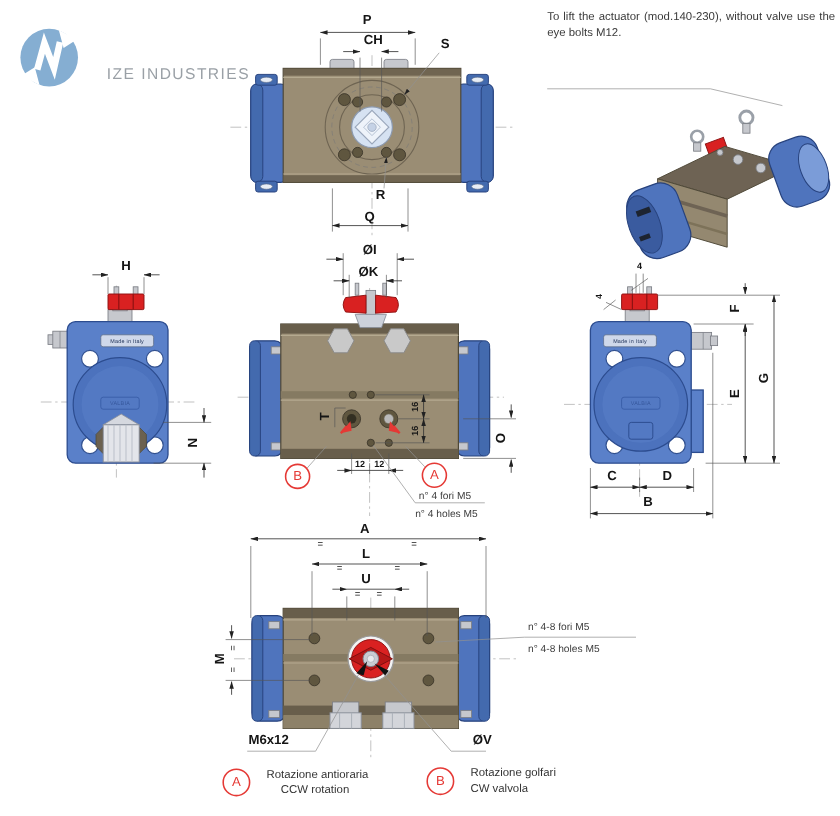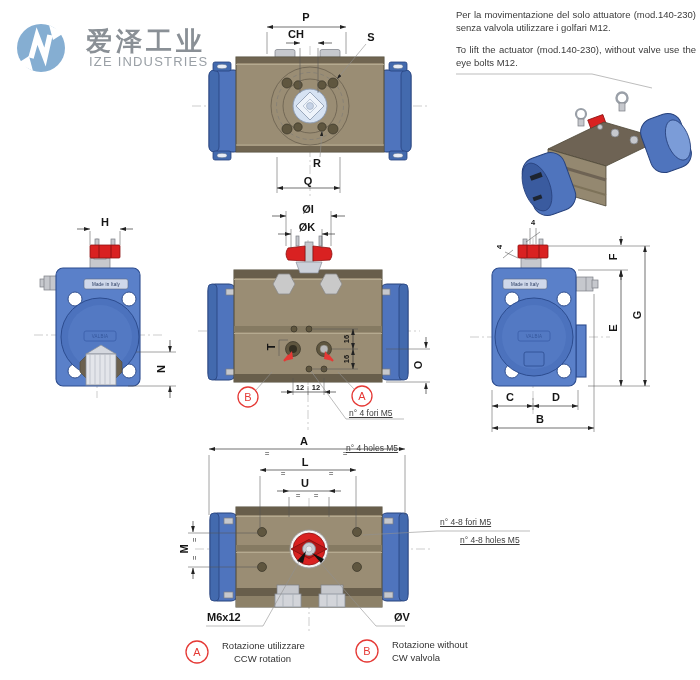--- a/index.html
+++ b/index.html
@@ -7,21 +7,21 @@
          font-family:"Liberation Sans",sans-serif;}
   #drawing{position:absolute;left:0;top:0;}
   .lbl{position:absolute;font:11px "Liberation Sans",sans-serif;color:#151515;
        white-space:nowrap;transform:translate(-50%,-50%);z-index:5;}
   .r90{transform:translate(-50%,-50%) rotate(-90deg);}
   .s8{font-size:8px;}
   .s7{font-size:7.5px;font-weight:bold;}
   .bold{font-weight:bold;}
   .redtx{color:#e53935;}
   .tl{transform:none;}
-  .note{position:absolute;font:8.5px "Liberation Sans",sans-serif;color:#3d3d3d;white-space:nowrap;z-index:5;text-decoration:underline;}
+  .note{position:absolute;font:8.5px "Liberation Sans",sans-serif;color:#3d3d3d;white-space:nowrap;z-index:5;}
   .tiny{position:absolute;font:4.5px "Liberation Sans",sans-serif;color:#24365c;white-space:nowrap;
         transform:translate(-50%,-50%);z-index:5;letter-spacing:.2px;}
   .emboss{color:#2c4c8f;opacity:.75;}
   #brand-cn{position:absolute;left:86px;top:24px;font-size:26px;font-weight:bold;color:#8a9096;
             letter-spacing:4px;z-index:5;}
   #brand-en{position:absolute;left:89px;top:54px;font-size:13px;color:#9aa0a6;letter-spacing:1.2px;z-index:5;}
   #logo{position:absolute;left:16px;top:23px;width:50px;height:50px;z-index:5;}
   #noteblock{position:absolute;left:456px;top:8px;width:240px;z-index:5;
              font-size:9.5px;color:#3a3a3a;line-height:1.4;}
   #noteblock p{margin:0 0 8px 0;text-align:justify;}
@@ -33,25 +33,23 @@
 <div id="stage">
 
   <div id="logo">
     <svg width="50" height="50" viewBox="0 0 50 50">
       <circle cx="25" cy="25" r="24" fill="#85aed2"></circle>
       <polyline points="15,35 21,13 29,34 34,12" fill="none" stroke="#fff" stroke-width="5.5"></polyline>
       <polygon points="33,2 48,10 37,17" fill="#fff"></polygon>
       <polygon points="17,48 2,40 13,33" fill="#fff"></polygon>
     </svg>
   </div>
-  <div id="brand-cn">爱泽工业</div>
   <div id="brand-en">IZE INDUSTRIES</div>
 
   <div id="noteblock">
-    <p>Per la movimentazione del solo attuatore (mod.140-230) senza valvola utilizzare i golfari M12.</p>
     <p>To lift the actuator (mod.140-230), without valve use the eye bolts M12.</p>
   </div>
 
   <svg id="drawing" width="700" height="680" viewBox="0 0 700 680">
     <defs>
       <marker id="ar" viewBox="0 0 10 6" refX="9.5" refY="3" markerWidth="9" markerHeight="5.4" orient="auto-start-reverse">
           <path d="M0,0L10,3L0,6z" fill="#222"></path>
         </marker>
     </defs>
     <style>
@@ -457,42 +455,42 @@
       <circle cx="600" cy="127" r="2.5" class="slv"></circle>
     </g>
 
     <g>
       <circle cx="197" cy="652" r="11" class="rmk"></circle>
       <circle cx="367" cy="651" r="11" class="rmk"></circle>
     </g>
   </svg>
 
   <div class="lbl bold" style="left:306px;top:17px">P</div>
-  <div class="lbl bold" style="left:296px;top:34px">CH</div>
+  <div class="lbl bold" style="left:311px;top:34px">CH</div>
   <div class="lbl bold" style="left:371px;top:37px">S</div>
   <div class="lbl bold" style="left:317px;top:163px">R</div>
   <div class="lbl bold" style="left:308px;top:181px">Q</div>
 
   <div class="lbl bold" style="left:105px;top:222px">H</div>
   <div class="lbl bold r90" style="left:161px;top:369px">N</div>
   <div class="tiny" style="left:106px;top:284px">Made in Italy</div>
   <div class="tiny emboss" style="left:100px;top:336px">VALBIA</div>
 
   <div class="lbl bold" style="left:308px;top:209px">ØI</div>
   <div class="lbl bold" style="left:307px;top:227px">ØK</div>
   <div class="lbl bold r90" style="left:271px;top:347px">T</div>
   <div class="lbl s7 r90" style="left:346px;top:339px">16</div>
   <div class="lbl s7 r90" style="left:346px;top:359px">16</div>
   <div class="lbl s7" style="left:300px;top:387px">12</div>
   <div class="lbl s7" style="left:316px;top:387px">12</div>
   <div class="lbl bold r90" style="left:418px;top:365px">O</div>
   <div class="lbl redtx" style="left:248px;top:397px">B</div>
   <div class="lbl redtx" style="left:362px;top:396px">A</div>
   <div class="note tl" style="left:349px;top:408px">n° 4 fori M5</div>
-  <div class="note tl" style="left:346px;top:443px">n° 4 holes M5</div>
+  <div class="note tl" style="left:346px;top:423px">n° 4 holes M5</div>
 
   <div class="lbl s7" style="left:533px;top:222px">4</div>
   <div class="lbl s7 r90" style="left:499px;top:247px">4</div>
   <div class="lbl bold r90" style="left:613px;top:257px">F</div>
   <div class="lbl bold r90" style="left:613px;top:328px">E</div>
   <div class="lbl bold r90" style="left:637px;top:315px">G</div>
   <div class="lbl bold" style="left:510px;top:397px">C</div>
   <div class="lbl bold" style="left:556px;top:397px">D</div>
   <div class="lbl bold" style="left:540px;top:419px">B</div>
   <div class="tiny" style="left:525px;top:284px">Made in Italy</div>
@@ -506,22 +504,22 @@
   <div class="lbl s8" style="left:331px;top:473px">=</div>
   <div class="lbl bold" style="left:305px;top:483px">U</div>
   <div class="lbl s8" style="left:298px;top:495px">=</div>
   <div class="lbl s8" style="left:316px;top:495px">=</div>
   <div class="lbl bold r90" style="left:184px;top:549px">M</div>
   <div class="lbl s8 r90" style="left:194px;top:540px">=</div>
   <div class="lbl s8 r90" style="left:194px;top:558px">=</div>
   <div class="lbl bold tl" style="left:207px;top:611px">M6x12</div>
   <div class="lbl bold tl" style="left:394px;top:611px">ØV</div>
   <div class="note tl" style="left:440px;top:517px">n° 4-8 fori M5</div>
-  <div class="note tl" style="left:460px;top:535px">n° 4-8 holes M5</div>
+  <div class="note tl" style="left:440px;top:535px">n° 4-8 holes M5</div>
 
   <div class="lbl redtx" style="left:197px;top:652px">A</div>
-  <div class="legtx" style="left:222px;top:640px">Rotazione utilizzare</div>
+  <div class="legtx" style="left:222px;top:640px">Rotazione antioraria</div>
   <div class="legtx" style="left:234px;top:653px">CCW rotation</div>
   <div class="lbl redtx" style="left:367px;top:651px">B</div>
-  <div class="legtx" style="left:392px;top:639px">Rotazione without</div>
+  <div class="legtx" style="left:392px;top:639px">Rotazione golfari</div>
   <div class="legtx" style="left:392px;top:652px">CW valvola</div>
 
 </div>
 
 </body></html>

